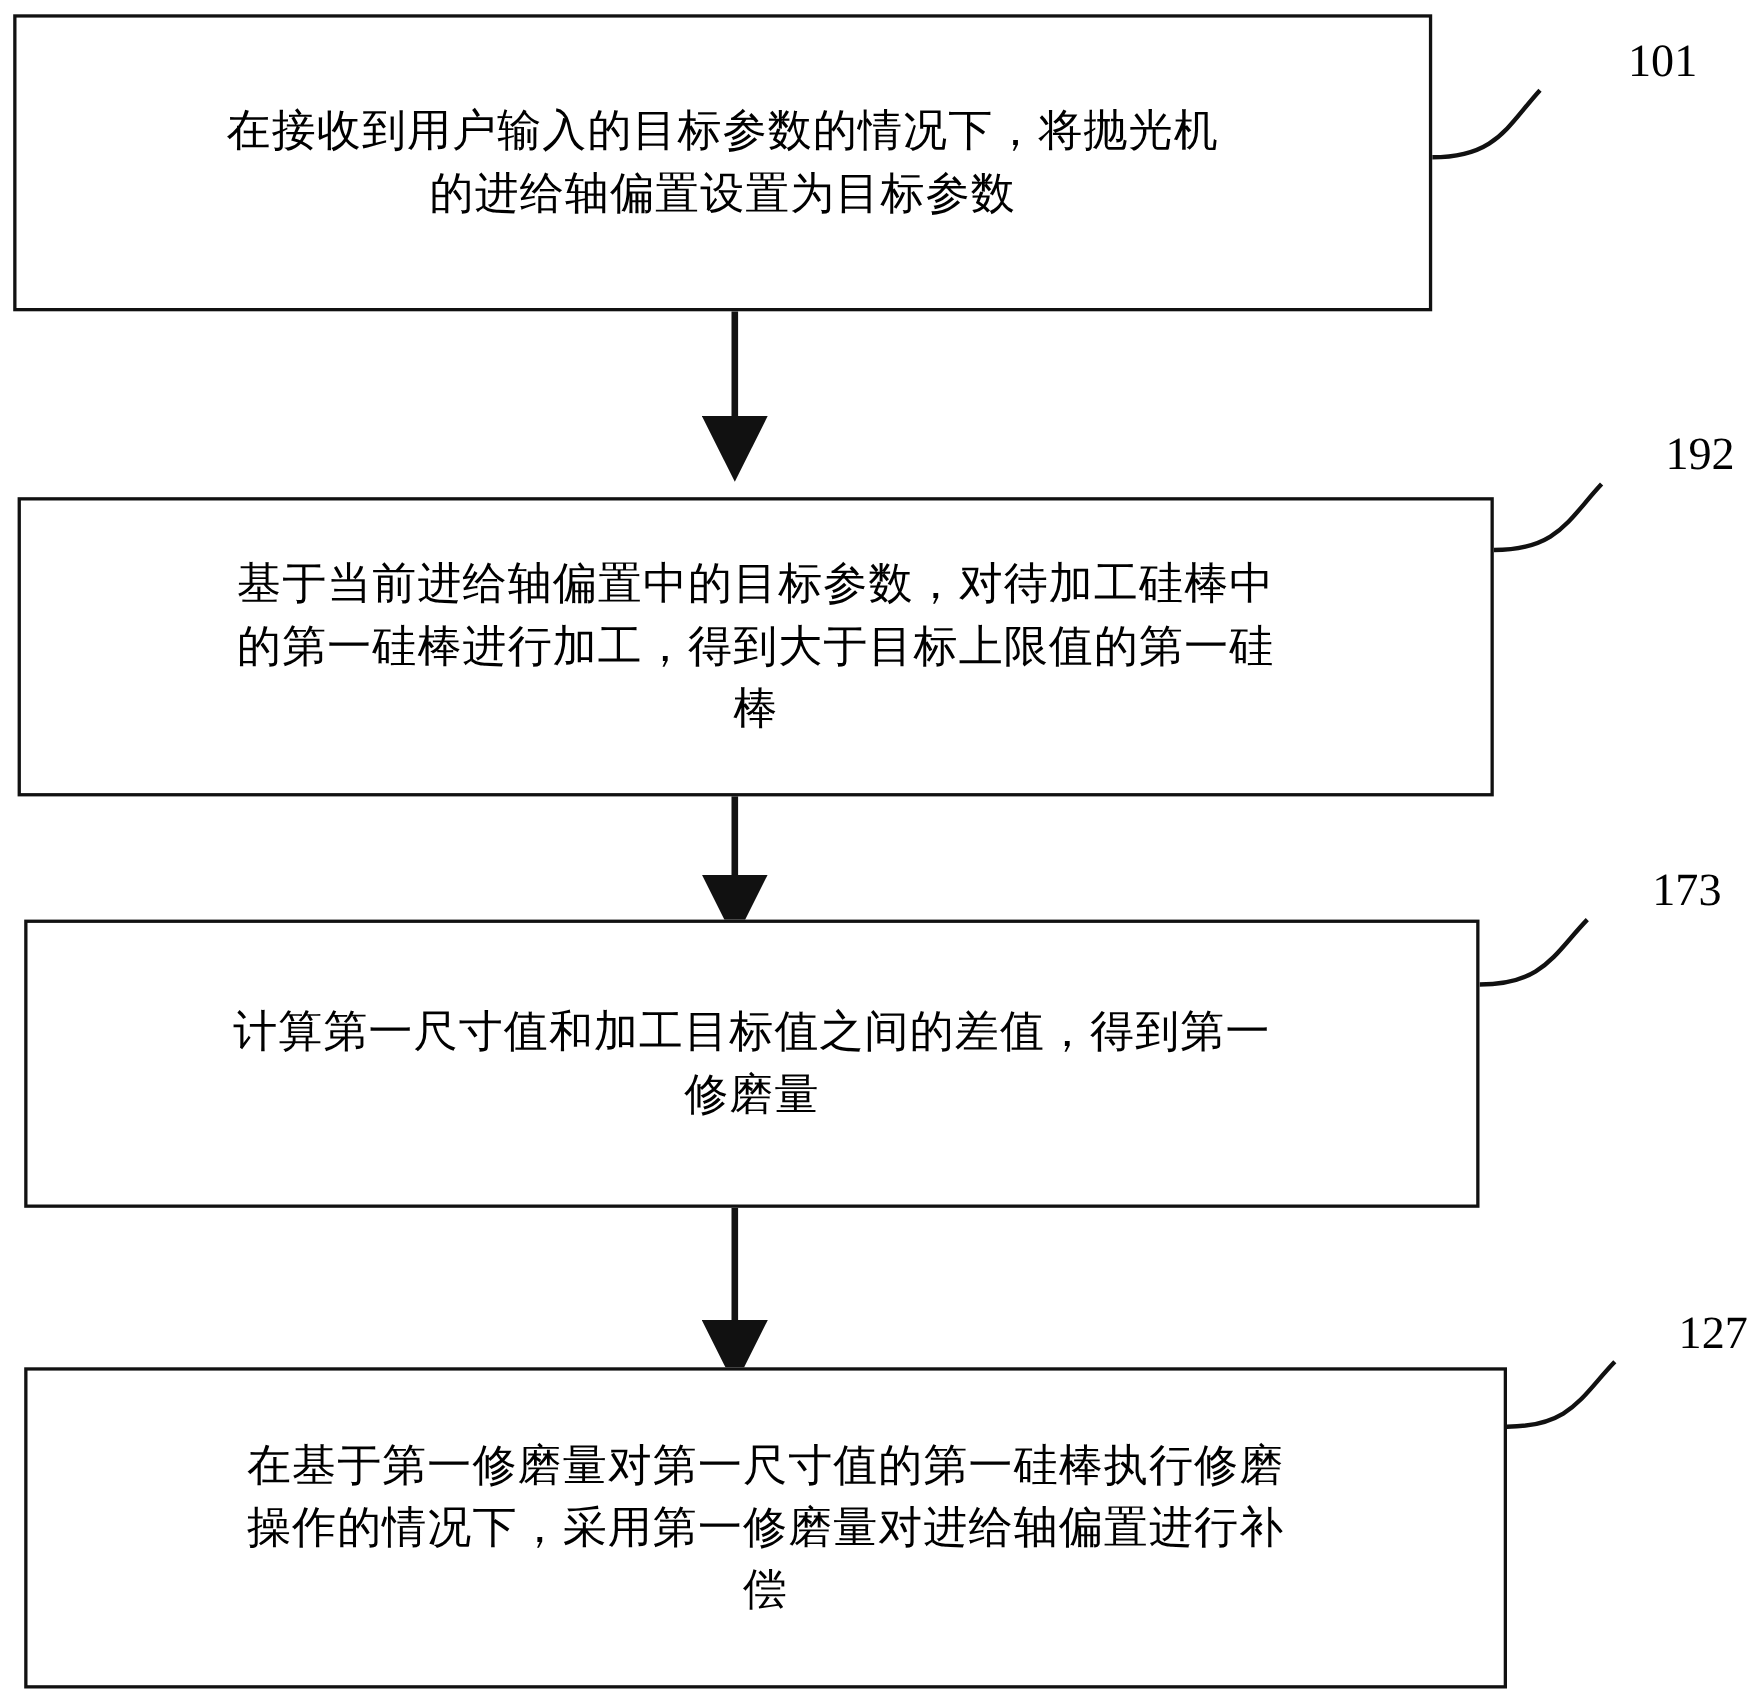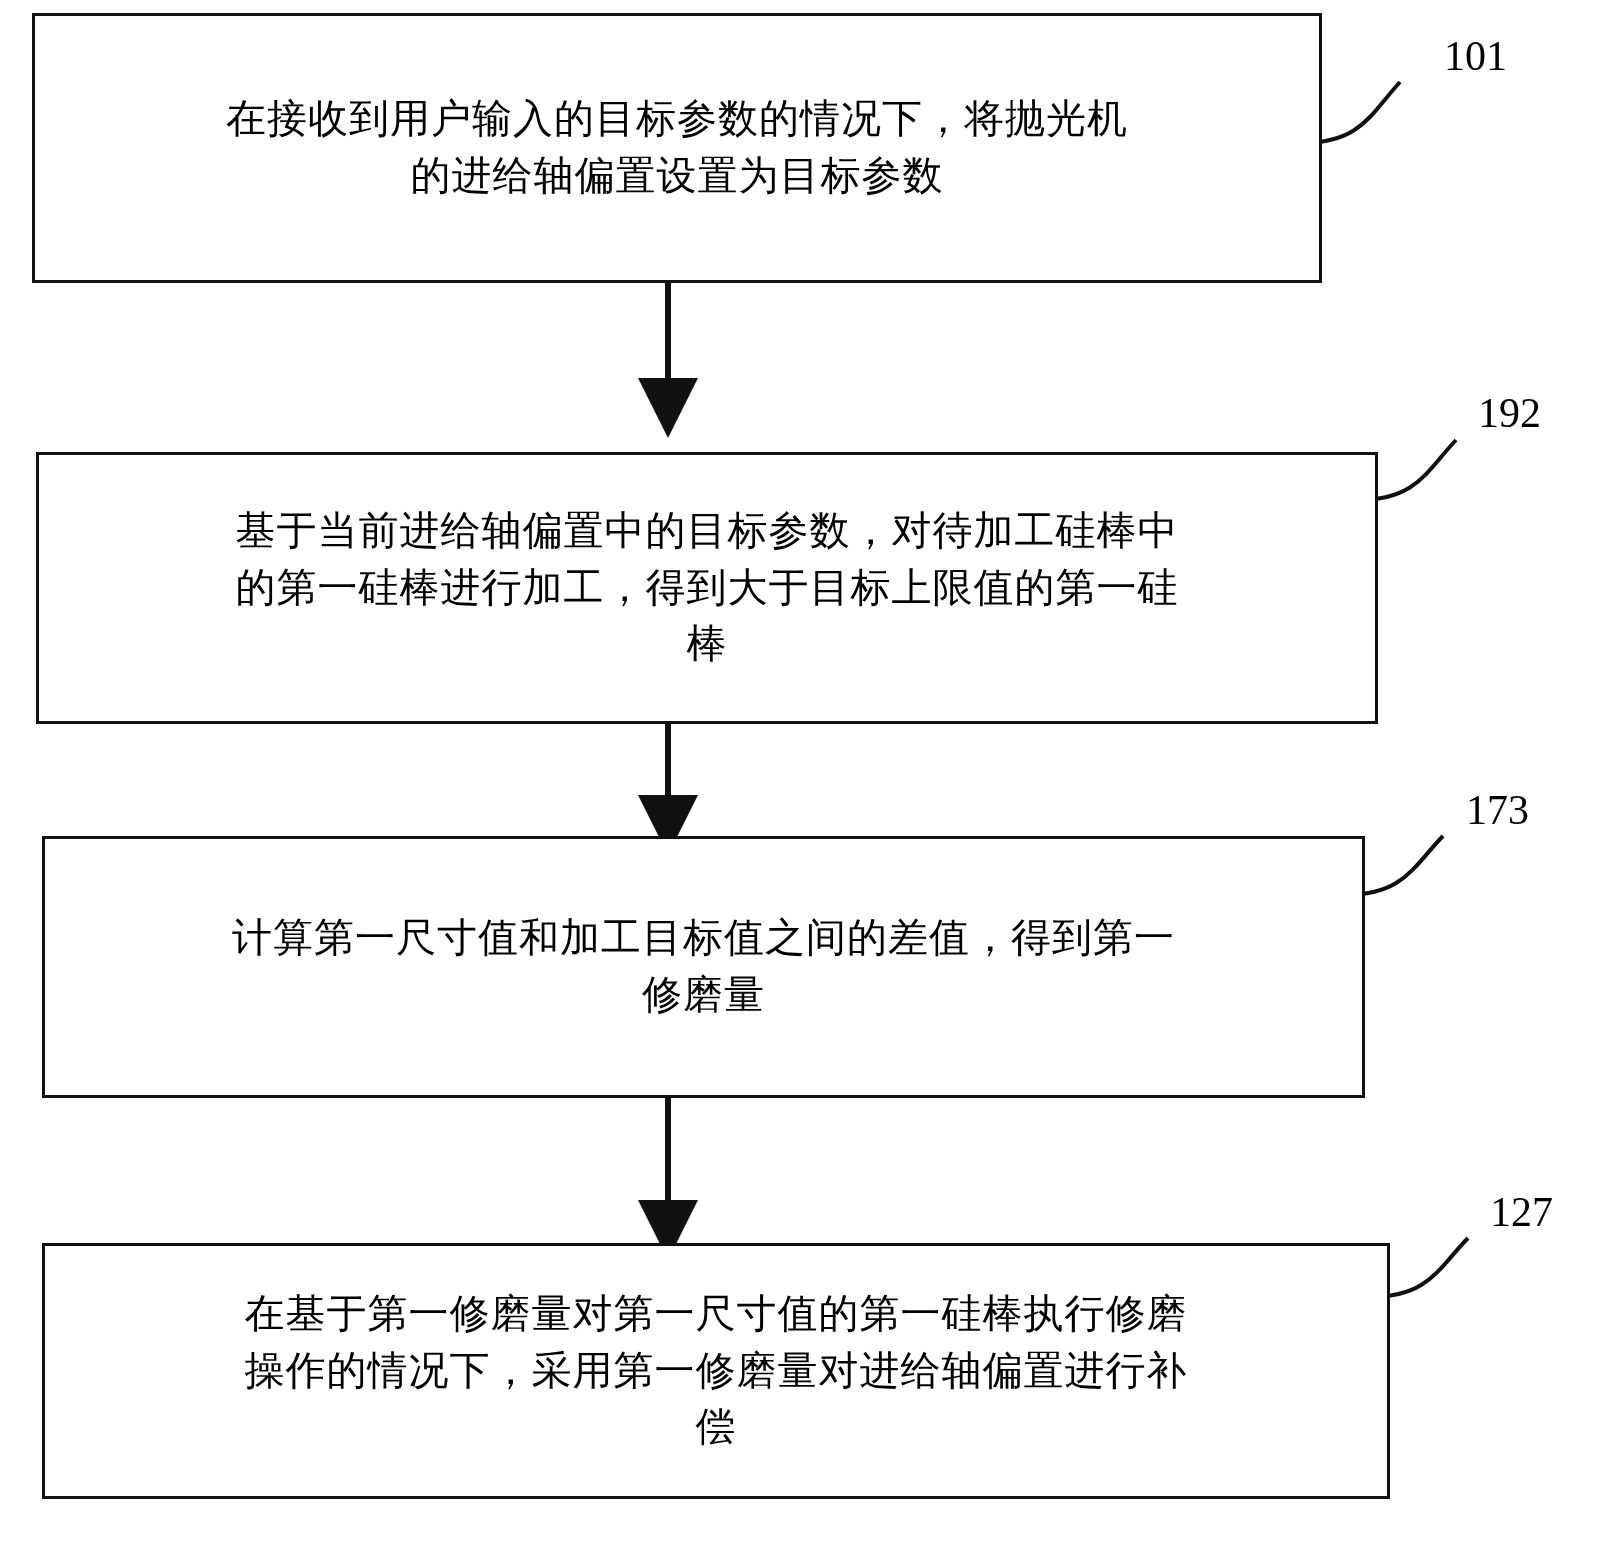--- a/index.html
+++ b/index.html
@@ -18,36 +18,36 @@
     overflow: hidden;
   }
   .step-box {
     position: absolute;
     box-sizing: border-box;
     border: 3px solid #111111;
     background: #ffffff;
     display: flex;
     align-items: center;
     justify-content: center;
-    margin-left: 20px;
   }
   .step-text {
     font-size: 40px;
     line-height: 1.42;
     text-align: center;
     color: #000000;
     padding: 0 34px;
     letter-spacing: 1px;
     white-space: pre-line;
   }
   .ref-label {
     position: absolute;
     font-size: 42px;
     color: #000000;
     font-family: "Liberation Serif", "DejaVu Serif", serif;
+    margin-left: 36px;
   }
   .connector-svg {
     position: absolute;
     left: 0;
     top: 0;
     width: 1600px;
     height: 1551px;
     pointer-events: none;
   }
 </style>
@@ -87,20 +87,20 @@
 棒</div>
   </div>
   <div class="ref-label" style="left:1478px; top:389px;">192</div>
 
   <div class="step-box" style="left:22px; top:836px; width:1323px; height:262px;">
     <div class="step-text">计算第一尺寸值和加工目标值之间的差值，得到第一
 修磨量</div>
   </div>
   <div class="ref-label" style="left:1466px; top:786px;">173</div>
 
-  <div class="step-box" style="left:22px; top:1243px; width:1348px; height:256px;">
+  <div class="step-box" style="left:22px; top:1243px; width:1348px; height:292px;">
     <div class="step-text">在基于第一修磨量对第一尺寸值的第一硅棒执行修磨
 操作的情况下，采用第一修磨量对进给轴偏置进行补
 偿</div>
   </div>
   <div class="ref-label" style="left:1490px; top:1188px;">127</div>
 
 </div>
 
 </body></html>

